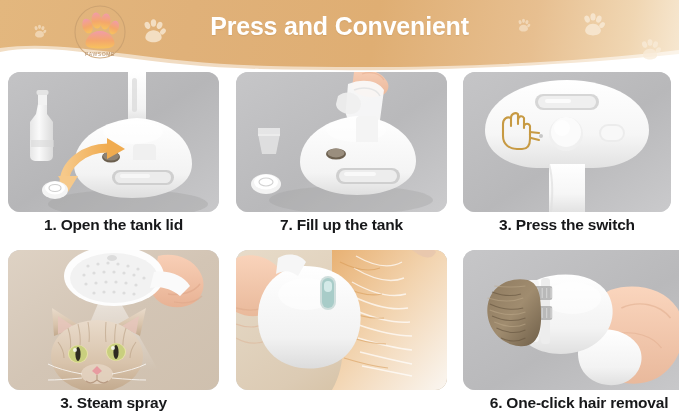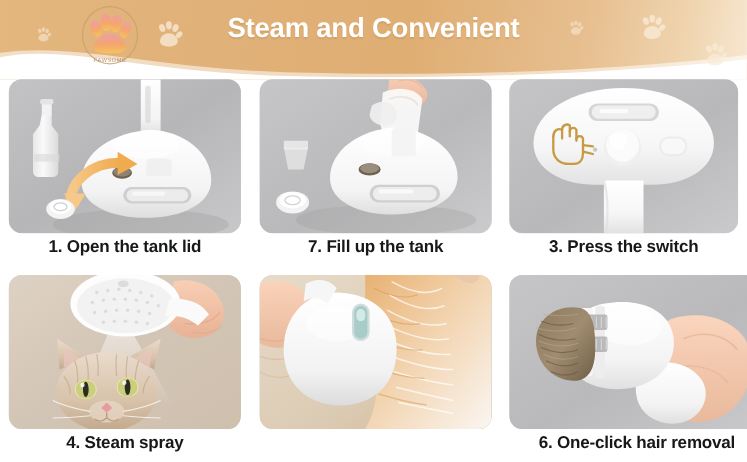--- a/index.html
+++ b/index.html
@@ -146,21 +146,21 @@
         <ellipse cx="15.5" cy="22" rx="5" ry="7.5" transform="rotate(-18 15.5 22)" fill="url(#pawg)"></ellipse>
         <ellipse cx="24.5" cy="16.5" rx="5" ry="8" transform="rotate(-6 24.5 16.5)" fill="url(#pawg)"></ellipse>
         <ellipse cx="33.5" cy="17.5" rx="5" ry="8" transform="rotate(8 33.5 17.5)" fill="url(#pawg)"></ellipse>
         <ellipse cx="42" cy="23.5" rx="4.6" ry="7" transform="rotate(22 42 23.5)" fill="url(#pawg)"></ellipse>
         <path d="M28 27c8.5 0 14.5 7.2 14.5 12.4 0 3.6-5.5 5.1-14.5 5.1s-14.5-1.5-14.5-5.1C13.5 34.2 19.5 27 28 27z" fill="url(#pawg)"></path>
         <text x="28" y="52" text-anchor="middle" font-family="Liberation Sans, sans-serif" font-size="5" fill="#9e7murray" opacity=".0">x</text>
         <text x="28" y="52" text-anchor="middle" font-family="Liberation Sans, sans-serif" font-size="5" letter-spacing="0.6" fill="#a3764a" opacity=".8">PAWSOME</text>
       </svg>
     </div>
 
-    <div class="banner-title">Steam and Convenient</div>
+    <div class="banner-title">Press and Convenient</div>
 
     <svg class="banner-wave" viewBox="0 0 679 34" preserveAspectRatio="none">
       <path d="M0 14 C 60 2, 130 28, 260 31 C 420 35, 560 28, 679 16 L679 34 L0 34 Z" fill="#ffffff"></path>
       <path d="M0 10 C 70 0, 140 25, 270 28 C 430 32, 570 25, 679 12 L679 20 C 570 31, 430 38, 270 34 C 140 31, 70 7, 0 18 Z" fill="#ffffff" opacity=".55"></path>
     </svg>
   </div>
 
   <div class="grid">
 
     <div class="cell" style="left:8px;top:4px;width:211px;height:170px;">
@@ -426,21 +426,21 @@
 
             <g stroke="#ffffff" stroke-width="1" opacity=".75" fill="none">
               <path d="M74 124 q -22 -4 -34 -10"></path>
                 <path d="M74 128 q -22 2 -34 2"></path>
               <path d="M104 124 q 22 -4 34 -10"></path>
                 <path d="M104 128 q 22 2 34 2"></path>
             </g>
           </g>
         </svg>
       </div>
-      <div class="caption">4. Steam spray</div>
+      <div class="caption">3. Steam spray</div>
     </div>
 
     <div class="cell" style="left:236px;top:182px;width:211px;height:170px;">
       <div class="photo">
         <svg viewBox="0 0 211 140" preserveAspectRatio="none">
           <defs>
             <linearGradient id="g5bg" x1="0" y1="0" x2="1" y2="1">
               <stop offset="0%" stop-color="#e7dbc9"></stop>
                 <stop offset="60%" stop-color="#dccbb4"></stop>
                 <stop offset="100%" stop-color="#cfb894"></stop>

